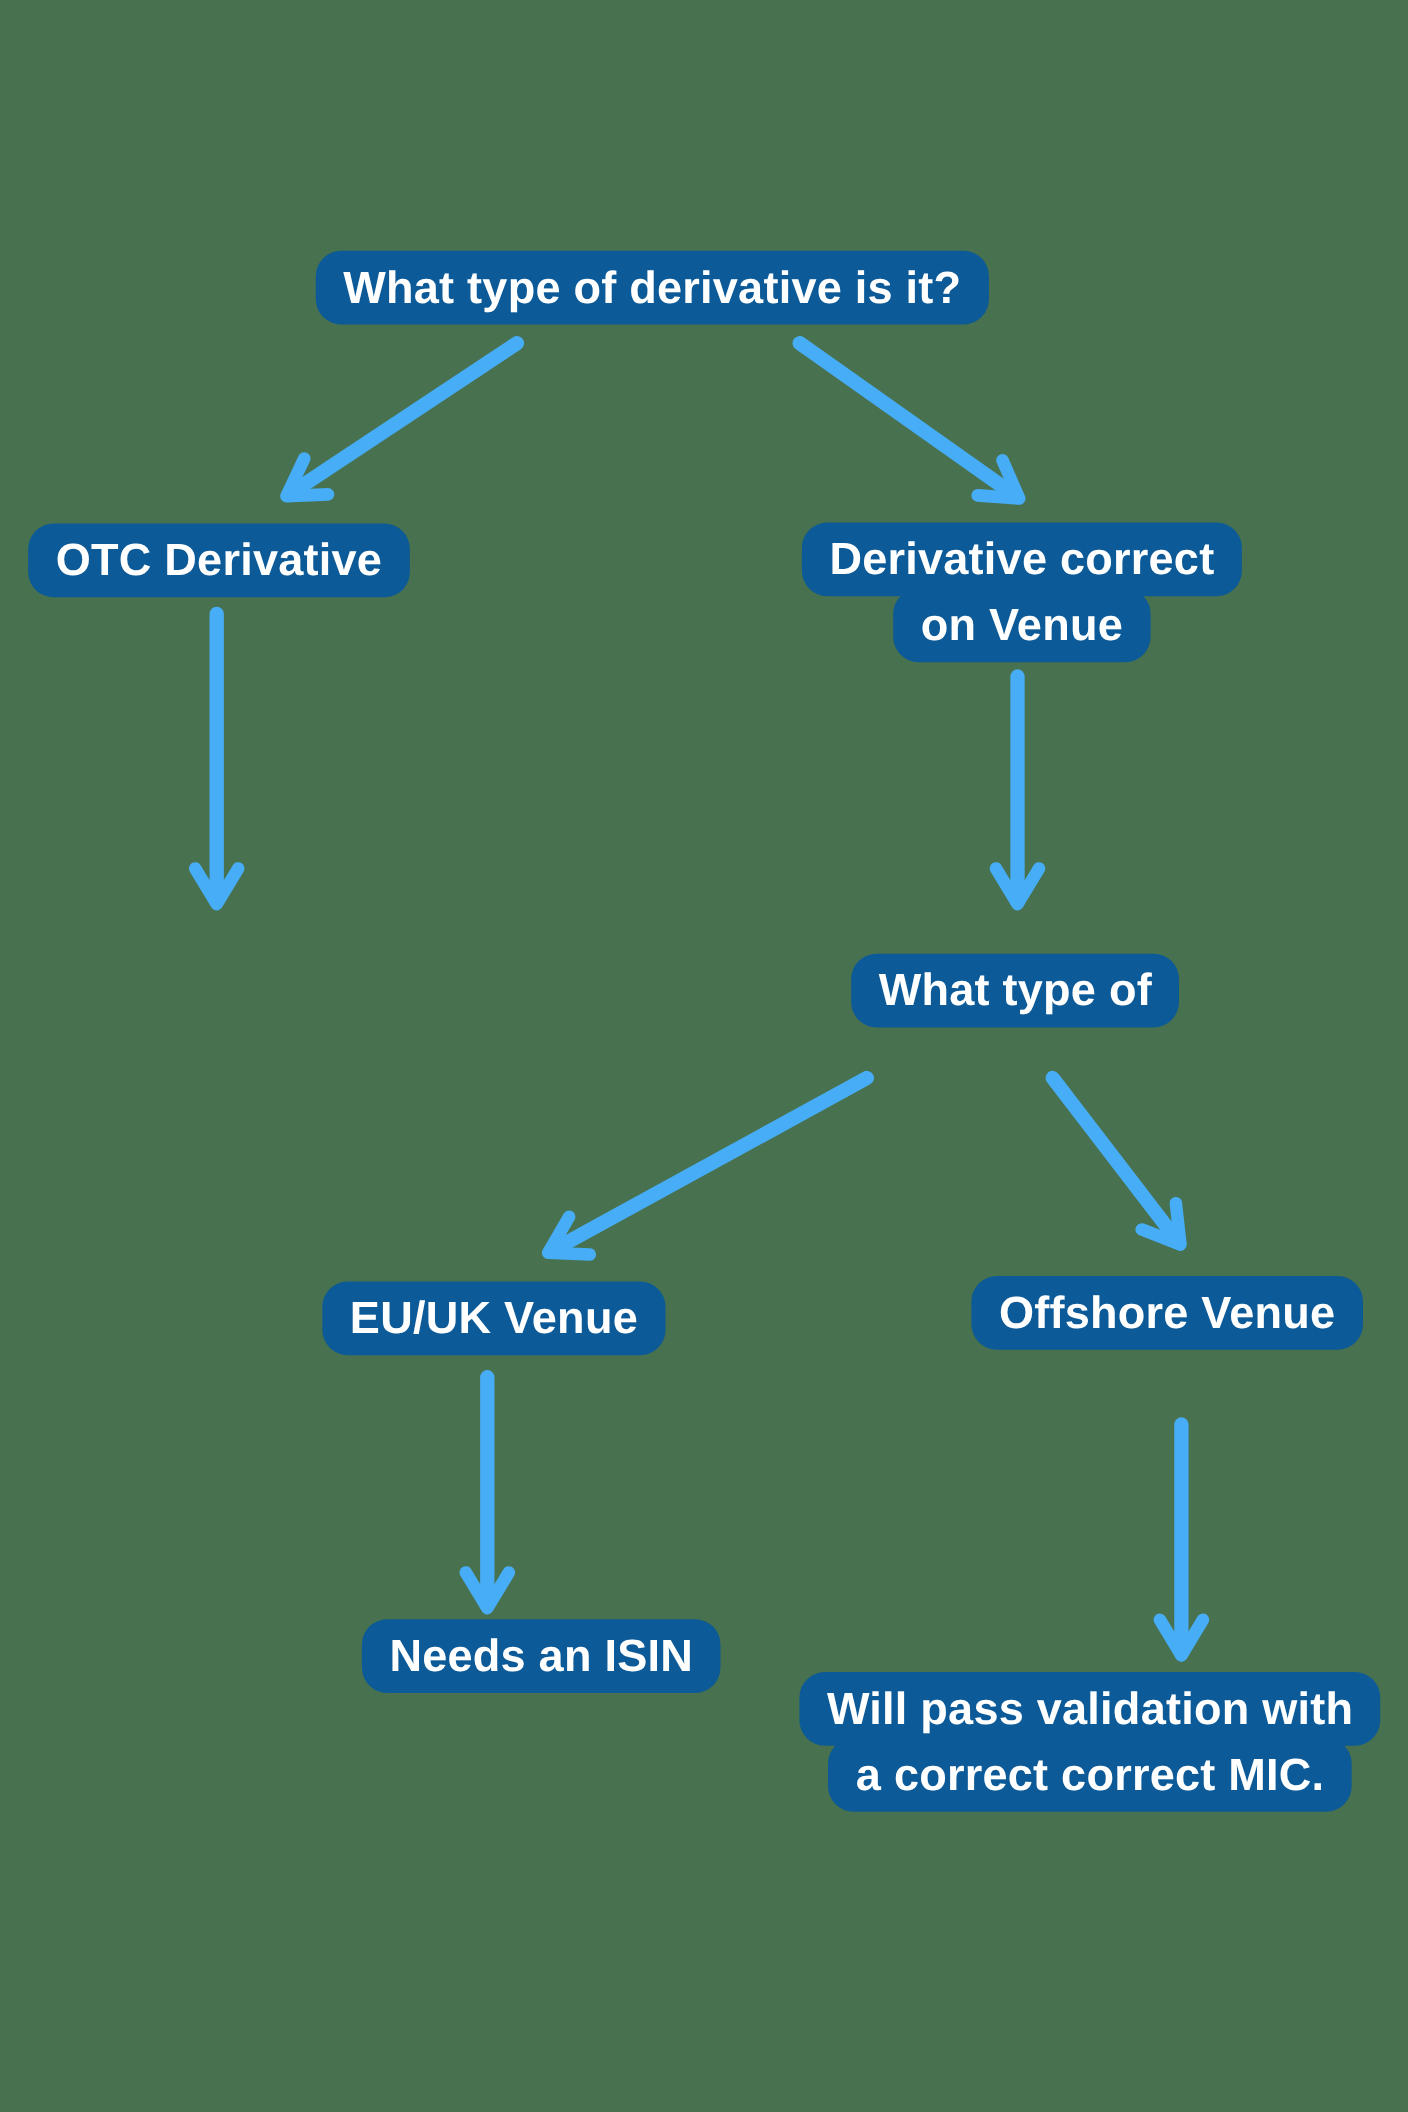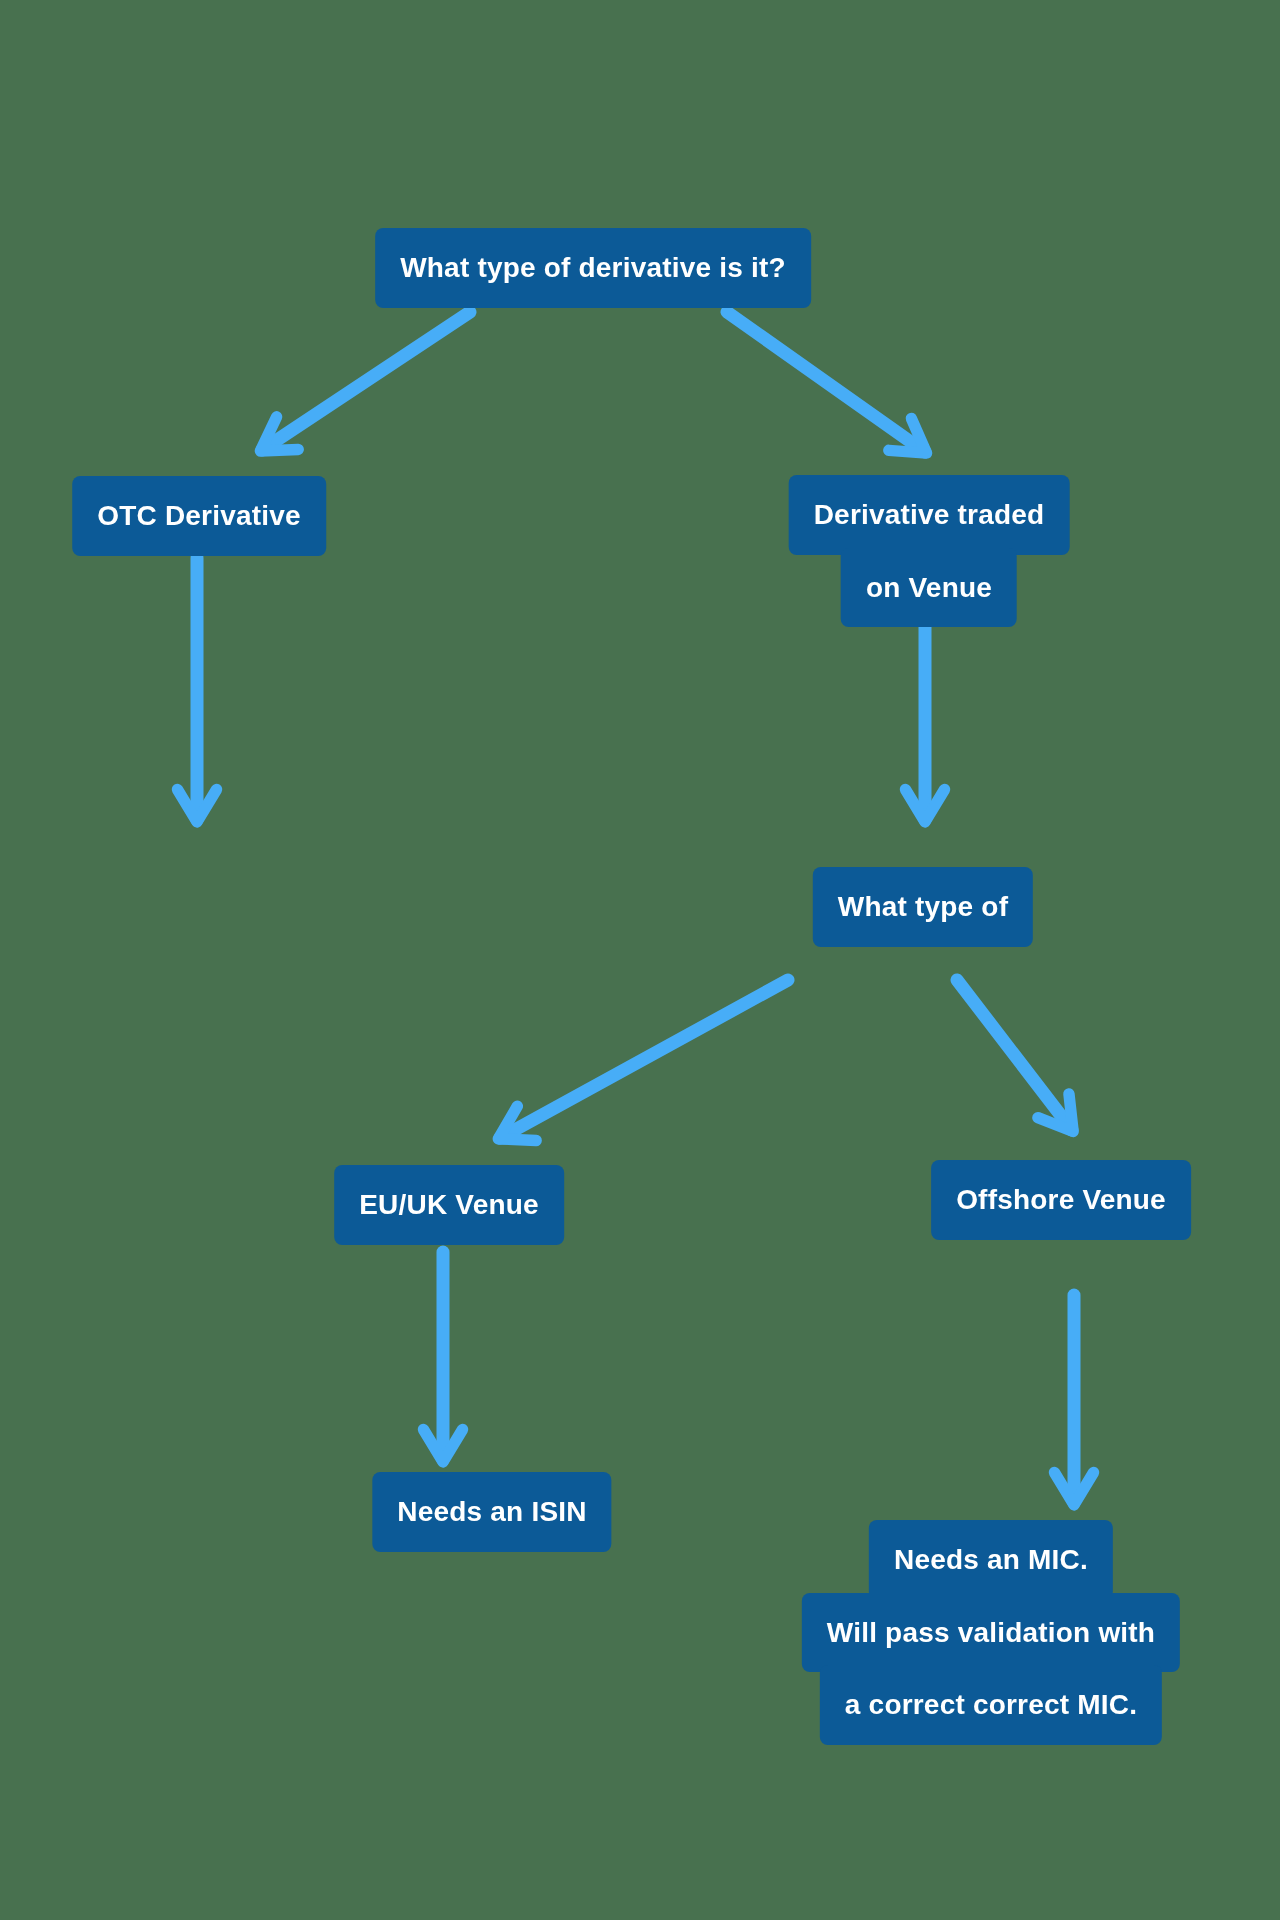--- a/index.html
+++ b/index.html
@@ -41,24 +41,24 @@
     display:flex;
     flex-direction:column;
     align-items:center;
     transform:translateX(-50%);
   }
   .node .line{
     display:block;
     background:var(--node);
     color:var(--node-text);
     font-weight:700;
-    font-size:28px;
+    font-size:41px;
     line-height:1.2;
-    padding:23px 25px;
-    border-radius:8px;
+    padding:9px 25px;
+    border-radius:23px;
     white-space:nowrap;
     text-align:center;
     letter-spacing:0.2px;
   }
   .node .line + .line{
     margin-top:-7px;
   }
 </style>
 </head>
 <body>
@@ -83,21 +83,21 @@
 
   <div class="node" style="left:593px; top:228px;">
     <span class="line">What type of derivative is it?</span>
   </div>
 
   <div class="node" style="left:199px; top:476px;">
     <span class="line">OTC Derivative</span>
   </div>
 
   <div class="node" style="left:929px; top:475px;">
-    <span class="line">Derivative traded</span>
+    <span class="line">Derivative correct</span>
     <span class="line">on Venue</span>
   </div>
 
 
   <div class="node" style="left:923px; top:840px;margin-top:27px;">
     <span class="line">What type of</span>
   </div>
 
   <div class="node" style="left:449px; top:1165px;">
     <span class="line">EU/UK Venue</span>
@@ -105,18 +105,17 @@
 
   <div class="node" style="left:1061px; top:1160px;">
     <span class="line">Offshore Venue</span>
   </div>
 
   <div class="node" style="left:448px; top:1472px;margin-left:44px;">
     <span class="line">Needs an ISIN</span>
   </div>
 
   <div class="node" style="left:991px; top:1520px;">
-    <span class="line">Needs an MIC.</span>
     <span class="line">Will pass validation with</span>
     <span class="line">a correct correct MIC.</span>
   </div>
 
 </div>
 
 </body></html>

